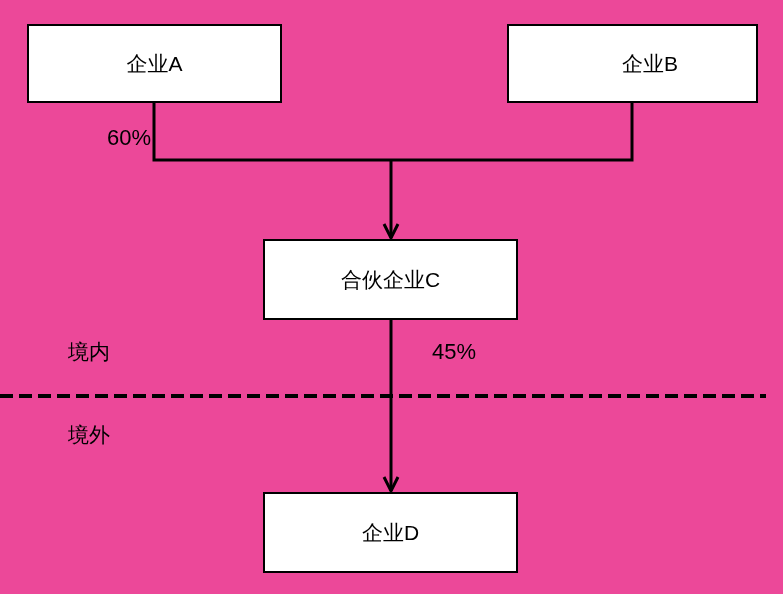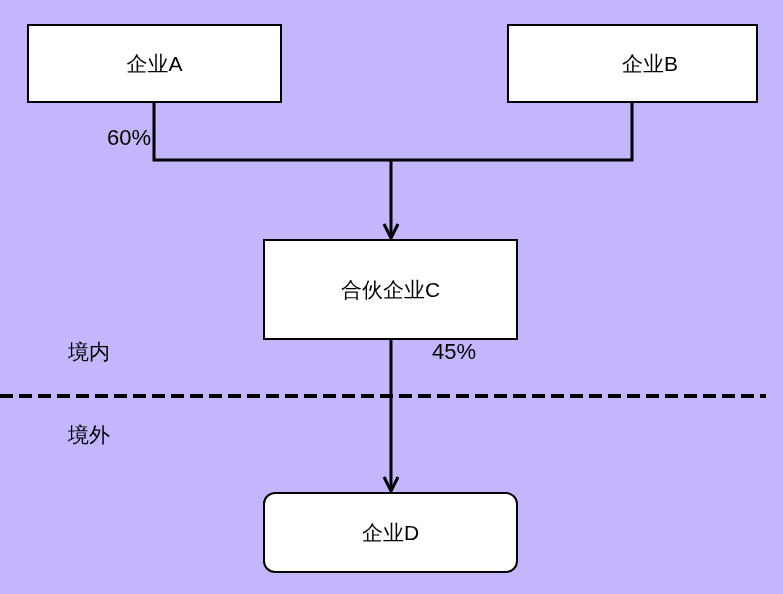--- a/index.html
+++ b/index.html
@@ -8,21 +8,21 @@
     background: #ffffff;
   }
   body {
     font-family: "Liberation Sans", "DejaVu Sans", sans-serif;
     color: #000000;
   }
   #canvas {
     position: relative;
     width: 783px;
     height: 594px;
-    background: #c4b5fd;
+    background: #ec4899;
     overflow: hidden;
   }
   #diagram-svg {
     position: absolute;
     left: 0;
     top: 0;
     width: 783px;
     height: 594px;
   }
   .node-box {
@@ -79,25 +79,25 @@
   </svg>
 
   <div class="node-box" style="left:27px; top:24px; width:255px; height:79px;">
     <span class="node-label">企业A</span>
   </div>
 
   <div class="node-box" style="left:507px; top:24px; width:251px; height:79px;padding-left:35px;">
     <span class="node-label">企业B</span>
   </div>
 
-  <div class="node-box" style="left:263px; top:239px; width:255px; height:101px;">
+  <div class="node-box" style="left:263px; top:239px; width:255px; height:81px;">
     <span class="node-label">合伙企业C</span>
   </div>
 
-  <div class="node-box" style="left:263px; top:492px; width:255px; height:81px;border-radius:12px;">
+  <div class="node-box" style="left:263px; top:492px; width:255px; height:81px;">
     <span class="node-label">企业D</span>
   </div>
 
   <div class="edge-label" style="left:59px; top:127px;margin-left:48px;">60%</div>
 
   <div class="edge-label" style="left:432px; top:341px;">45%</div>
 
   <div class="region-label" style="left:68px; top:341px;">境内</div>
 
   <div class="region-label" style="left:68px; top:424px;text-align:center;">境外</div>

